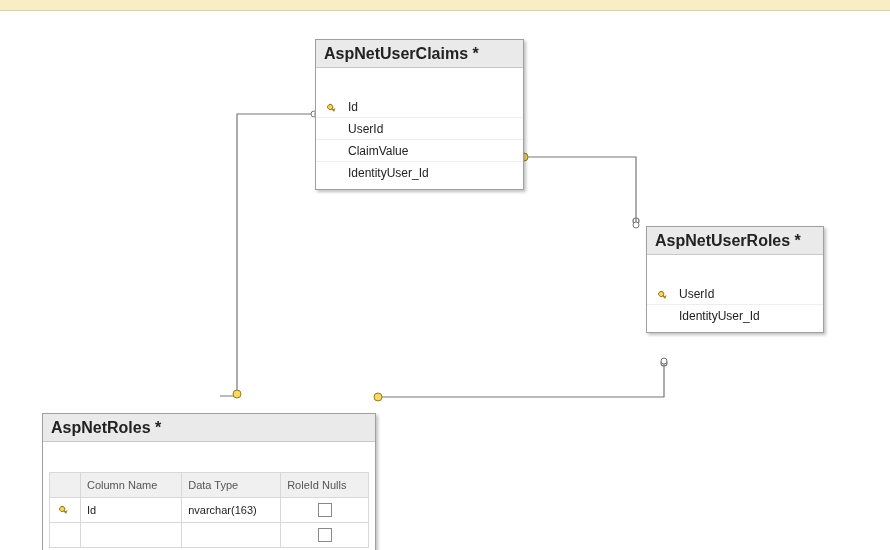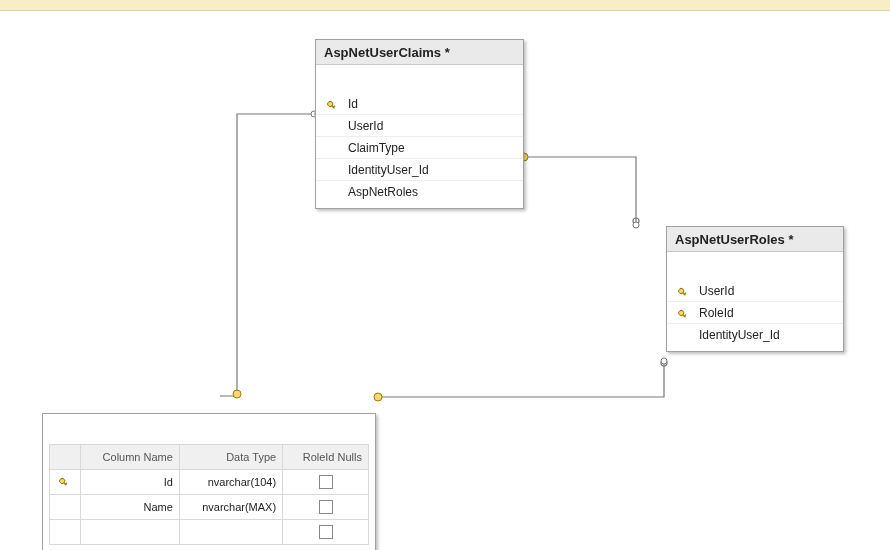--- a/index.html
+++ b/index.html
@@ -1,28 +1,28 @@
 <!DOCTYPE html>
 <html><head>
 <meta charset="utf-8">
 <style>
 html,body{margin:0;padding:0;width:890px;height:550px;font-family:"Segoe UI",Arial,sans-serif;font-size:12px;color:#222;background:#fff;}
 .ribbon{height:10px;background:#f7eec5;border-bottom:1px solid #d9d0a8;}
 .canvas{position:relative;width:890px;height:540px;}
 .tbl{position:absolute;background:#fff;border:1px solid #a0a0a0;box-shadow:2px 2px 3px rgba(0,0,0,0.25);}
-.tbl-title{background:#eaeaea;border-bottom:1px solid #c8c8c8;padding:5px 8px 4px;font-weight:600;font-size:13px;}
+.tbl-title{background:#eaeaea;border-bottom:1px solid #c8c8c8;padding:5px 8px 4px;font-weight:600;font-size:16px;}
 .tbl-body{padding:4px 0 6px;margin-top:24px;}
 .row{display:flex;align-items:center;height:21px;padding:0 8px;border-top:1px solid #eee;}
 .row:first-child{border-top:0;}
 .key-col{width:18px;display:flex;align-items:center;justify-content:center;flex:0 0 auto;}
 .txt{flex:1 1 auto;padding-left:6px;}
 .key-ic{display:inline-block;transform:rotate(-45deg);}
 .key-ic svg{display:block;}
 .grid{width:100%;border-collapse:collapse;}
-.grid th,.grid td{border:1px solid #d8d8d8;padding:3px 6px;font-size:11px;font-weight:400;text-align:right;height:18px;}
+.grid th,.grid td{border:1px solid #d8d8d8;padding:3px 6px;font-size:11px;font-weight:400;text-align:left;height:18px;}
 .grid th{background:#f0f0f0;color:#555;}
 .chk{display:inline-block;width:12px;height:12px;border:1px solid #888;background:#fff;vertical-align:middle;}
 td.center{text-align:center;}
 .tbl-roles .tbl-body{padding:6px;}
 svg.lines{position:absolute;top:0;left:0;width:890px;height:540px;pointer-events:none;}
 .ln{stroke:#777;stroke-width:1.2;fill:none;}
 .endpt{stroke:#777;fill:#fff;}
 .keyend{fill:#f6d96b;stroke:#9c7b12;}
 </style>
 </head>
@@ -63,93 +63,72 @@
             </span>
           </span>
         <span class="txt">Id</span>
       </div>
       <div class="row">
         <span class="key-col"></span>
         <span class="txt">UserId</span>
       </div>
       <div class="row">
         <span class="key-col"></span>
-        <span class="txt">ClaimType</span>
+        <span class="txt">ClaimValue</span>
       </div>
       <div class="row">
         <span class="key-col"></span>
         <span class="txt">IdentityUser_Id</span>
       </div>
-      <div class="row">
-        <span class="key-col"></span>
-        <span class="txt">AspNetRoles</span>
-      </div>
     </div>
   </div>
 
-  <div class="tbl" style="left:666px;top:215px;width:176px;">
+  <div class="tbl" style="left:646px;top:215px;width:176px;">
     <div class="tbl-title">AspNetUserRoles *</div>
     <div class="tbl-body">
       <div class="row">
         <span class="key-col">
             <span class="key-ic">
               <svg width="10" height="10">
                 <circle cx="3" cy="3" r="2.5" fill="#f6d96b" stroke="#9c7b12"></circle>
                 <rect x="2.4" y="5" width="1.3" height="4" fill="#9c7b12"></rect>
                 <rect x="2.4" y="7" width="3" height="1.2" fill="#9c7b12"></rect>
               </svg>
             </span>
           </span>
         <span class="txt">UserId</span>
       </div>
       <div class="row">
-        <span class="key-col">
-            <span class="key-ic">
-              <svg width="10" height="10">
-                <circle cx="3" cy="3" r="2.5" fill="#f6d96b" stroke="#9c7b12"></circle>
-                <rect x="2.4" y="5" width="1.3" height="4" fill="#9c7b12"></rect>
-                <rect x="2.4" y="7" width="3" height="1.2" fill="#9c7b12"></rect>
-              </svg>
-            </span>
-          </span>
-        <span class="txt">RoleId</span>
-      </div>
-      <div class="row">
         <span class="key-col"></span>
         <span class="txt">IdentityUser_Id</span>
       </div>
     </div>
   </div>
 
   <div class="tbl tbl-roles" style="left:42px;top:402px;width:332px;">
+    <div class="tbl-title">AspNetRoles *</div>
     <div class="tbl-body">
       <table class="grid">
         <thead>
           <tr>
             <th style="width:18px;"></th>
             <th>Column Name</th>
             <th>Data Type</th>
             <th>RoleId Nulls</th>
           </tr>
         </thead>
         <tbody>
           <tr>
             <td class="center"><span class="key-ic"><svg width="10" height="10">
                     <circle cx="3" cy="3" r="2.5" fill="#f6d96b" stroke="#9c7b12"></circle>
                     <rect x="2.4" y="5" width="1.3" height="4" fill="#9c7b12"></rect>
                     <rect x="2.4" y="7" width="3" height="1.2" fill="#9c7b12"></rect>
                   </svg></span></td>
             <td>Id</td>
-            <td>nvarchar(104)</td>
-            <td class="center"><span class="chk"></span></td>
-          </tr>
-          <tr>
-            <td></td>
-            <td>Name</td>
-            <td>nvarchar(MAX)</td>
+            <td>nvarchar(163)</td>
             <td class="center"><span class="chk"></span></td>
           </tr>
           <tr>
             <td></td>
             <td></td>
             <td></td>
             <td class="center"><span class="chk"></span></td>
           </tr>
         </tbody>
       </table>

